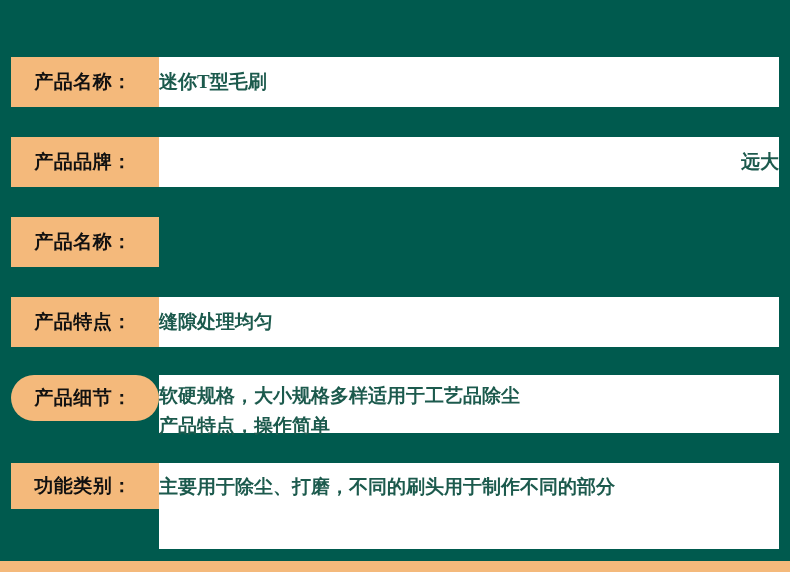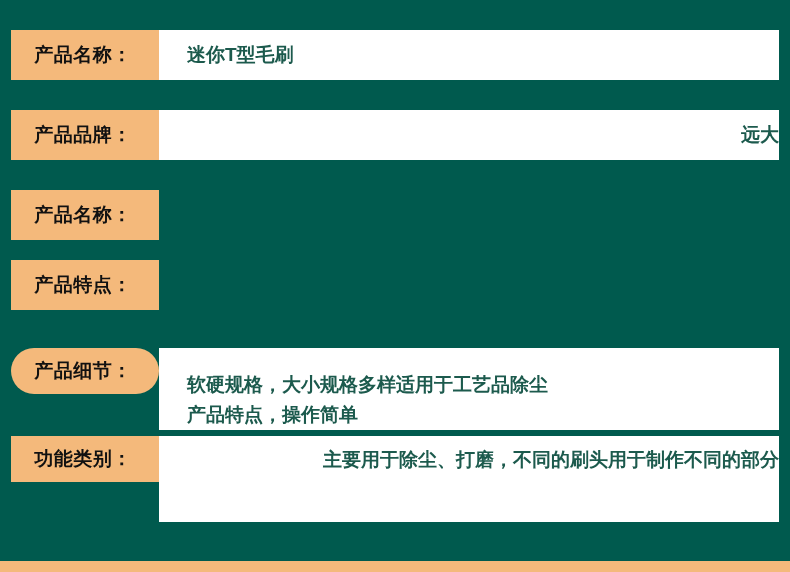--- a/index.html
+++ b/index.html
@@ -20,20 +20,21 @@
     top: 0;
     width: 790px;
     height: 572px;
     background: #005a4e;
   }
   .spec-row {
     position: absolute;
     left: 11px;
     width: 768px;
     display: block;
+    margin-top: 27px;
   }
   .spec-row .row-inner {
     position: relative;
     width: 100%;
     height: 100%;
   }
   .spec-label {
     position: absolute;
     left: 0;
     top: 0;
@@ -52,47 +53,47 @@
   .spec-value {
     position: absolute;
     left: 148px;
     top: 0;
     right: 0;
     background: #ffffff;
     color: #1c5a4d;
     font-size: 19px;
     font-weight: bold;
     box-sizing: border-box;
-    padding-left: 28px;
     display: flex;
     flex-direction: column;
     justify-content: center;
+    font-family: Liberation Serif, serif;
   }
   .spec-value .line {
     line-height: 30px;
     white-space: nowrap;
   }
   
   .row-1 { top: 30px;  height: 50px; }
   .row-2 { top: 110px; height: 50px; text-align: right; }
   .row-3 { top: 190px; height: 50px; }
-  .row-4 { top: 260px; height: 36px; }
+  .row-4 { top: 270px; height: 36px; }
   .row-1 .spec-label, .row-2 .spec-label,
   .row-3 .spec-label, .row-4 .spec-label { height: 50px; }
   .row-1 .spec-value, .row-2 .spec-value,
   .row-3 .spec-value, .row-4 .spec-value { height: 50px; }
 
   
   .row-5 { top: 348px; height: 78px; }
   .row-5 .spec-label { height: 46px; border-radius: 23px; }
-  .row-5 .spec-value { height: 82px; padding-top: 6px; justify-content: flex-end; }
+  .row-5 .spec-value { height: 58px; padding-top: 6px; justify-content: space-between; }
 
   .row-6 { top: 436px; height: 100px; }
   .row-6 .spec-label { height: 46px; }
-  .row-6 .spec-value { height: 86px; padding-top: 9px; justify-content: flex-start; align-items: flex-end; }
+  .row-6 .spec-value { height: 86px; padding-top: 9px; justify-content: flex-start; }
 
   .bottom-bar {
     position: absolute;
     left: 0;
     top: 561px;
     width: 790px;
     height: 11px;
     background: #f4b97b;
   }
 </style>
@@ -121,20 +122,23 @@
 
   <div class="spec-row row-3">
     <div class="row-inner">
       <div class="spec-label">产品名称：</div>
     </div>
   </div>
 
   <div class="spec-row row-4">
     <div class="row-inner">
       <div class="spec-label">产品特点：</div>
+      <div class="spec-value">
+        <div class="line">缝隙处理均匀</div>
+      </div>
     </div>
   </div>
 
   <div class="spec-row row-5">
     <div class="row-inner">
       <div class="spec-label">产品细节：</div>
       <div class="spec-value">
         <div class="line">软硬规格，大小规格多样适用于工艺品除尘</div>
         <div class="line">产品特点，操作简单</div>
       </div>

